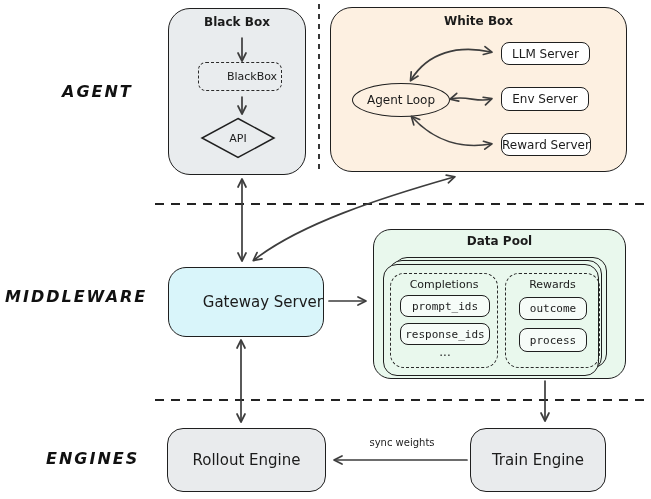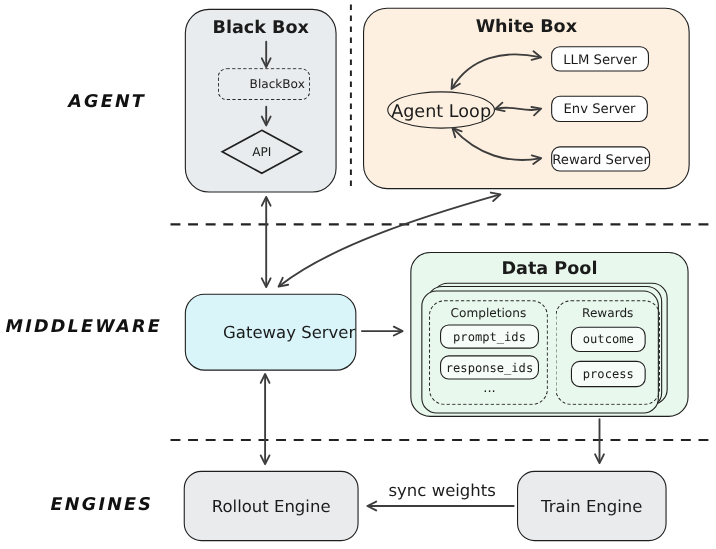--- a/index.html
+++ b/index.html
@@ -16,35 +16,35 @@
     font-family:"DejaVu Sans","Liberation Sans",sans-serif;
     color:var(--color-text);
   }
   .abs{position:absolute;box-sizing:border-box;}
   .box{border:1.6px solid var(--color-stroke);}
   .rounded-lg{border-radius:22px;}
   .section-label{
     font-size:16px;font-weight:bold;font-style:italic;letter-spacing:2px;
     color:#111;white-space:nowrap;
   }
-  .container-title{font-size:16px;font-weight:600;text-align:center;margin-top:6px;}
+  .container-title{font-size:12px;font-weight:600;text-align:center;margin-top:6px;}
   .node-label{font-size:15px;font-weight:500;}
   .center{display:flex;align-items:center;justify-content:center;}
   .small-box{border:1.4px solid var(--color-stroke);border-radius:8px;background:var(--color-inner-box-fill);font-size:12px;}
   .dashed-box{border:1.4px dashed #2a2a2a;border-radius:8px;font-size:11px;}
-  .ellipse{border:1.5px solid var(--color-stroke);border-radius:50%;font-size:16px;background:transparent;}
+  .ellipse{border:1.5px solid var(--color-stroke);border-radius:50%;font-size:12px;background:transparent;}
   .pool-card{border:1.4px solid var(--color-stroke);border-radius:14px;background:var(--color-data-pool-fill);}
   .pool-group{border:1.3px dashed #2a2a2a;border-radius:14px;}
   .pool-group-title{font-size:11px;text-align:center;margin-top:4px;}
   .pool-item{
     border:1.3px solid var(--color-stroke);border-radius:8px;
     background:var(--color-pool-item-fill);
     font-family:"DejaVu Sans Mono","Liberation Mono",monospace;font-size:11px;
   }
-  .arrow-label{font-size:15px;text-align:center;white-space:nowrap;}
+  .arrow-label{font-size:10px;text-align:center;white-space:nowrap;}
   svg.overlay{position:absolute;left:0;top:0;pointer-events:none;}
   svg.overlay path{fill:none;}
   .flow{stroke:var(--color-arrow);stroke-width:1.7px;stroke-linecap:round;}
   .dashline{stroke:#222;stroke-width:2px;stroke-dasharray:9,7;}
   .dashline-v{stroke:#222;stroke-width:1.8px;stroke-dasharray:5,5;}
 </style>
 </head>
 <body>
 
 <div id="canvas">

